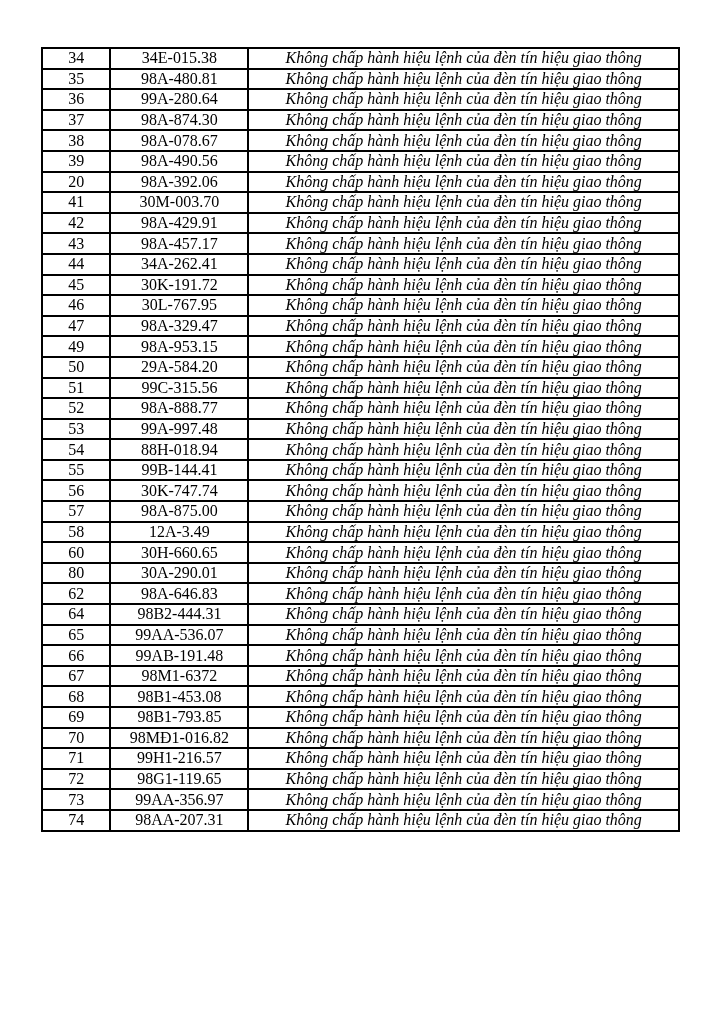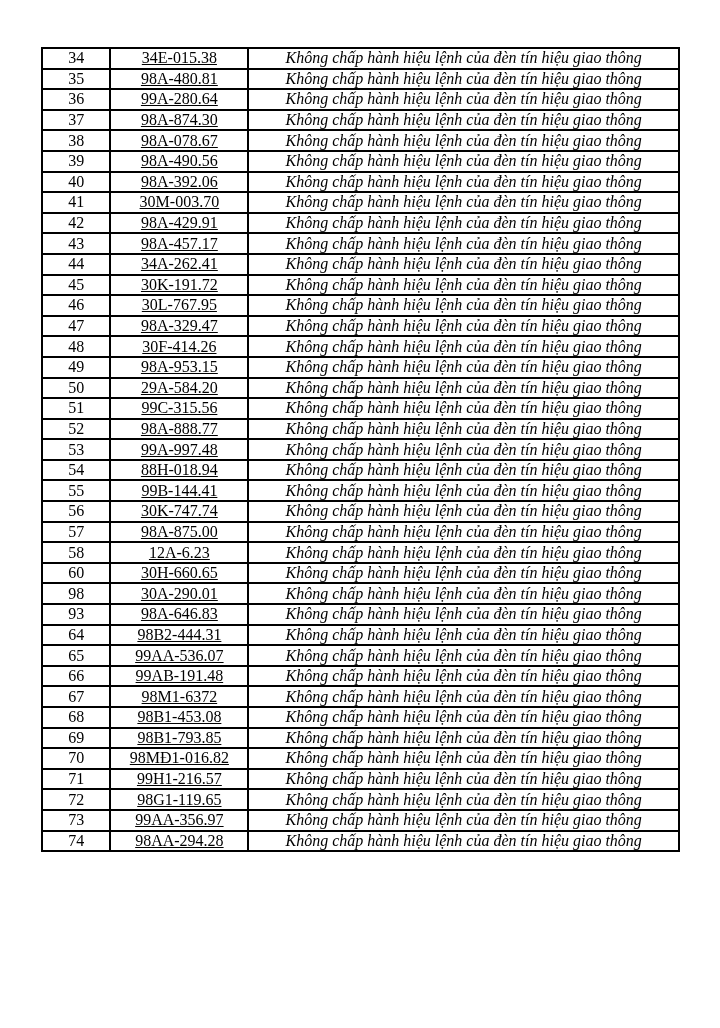--- a/index.html
+++ b/index.html
@@ -29,21 +29,21 @@
     height: 18.6px;
     padding: 0 2px;
     font-size: 16px;
     line-height: 1;
     text-align: center;
     vertical-align: middle;
     white-space: nowrap;
     overflow: hidden;
   }
   .col-no    { width: 61px;  }
-  .col-plate { width: 123px; text-decoration: underline; }
+  .col-plate { width: 123px; }
   .col-violation {
     width: 384px;
     font-style: italic;
   }
 </style>
 </head>
 <body>
 
 <div class="page">
   <table class="violations-table">
@@ -83,21 +83,21 @@
     <td class="col-violation">Không chấp hành hiệu lệnh của đèn tín hiệu giao thông</td>
   </tr>
 
   <tr>
     <td class="col-no">39</td>
     <td class="col-plate">98A-490.56</td>
     <td class="col-violation">Không chấp hành hiệu lệnh của đèn tín hiệu giao thông</td>
   </tr>
 
   <tr>
-    <td class="col-no">40</td>
+    <td class="col-no">20</td>
     <td class="col-plate">98A-392.06</td>
     <td class="col-violation">Không chấp hành hiệu lệnh của đèn tín hiệu giao thông</td>
   </tr>
 
   <tr>
     <td class="col-no">41</td>
     <td class="col-plate">30M-003.70</td>
     <td class="col-violation">Không chấp hành hiệu lệnh của đèn tín hiệu giao thông</td>
   </tr>
 
@@ -130,25 +130,20 @@
     <td class="col-plate">30L-767.95</td>
     <td class="col-violation">Không chấp hành hiệu lệnh của đèn tín hiệu giao thông</td>
   </tr>
 
   <tr>
     <td class="col-no">47</td>
     <td class="col-plate">98A-329.47</td>
     <td class="col-violation">Không chấp hành hiệu lệnh của đèn tín hiệu giao thông</td>
   </tr>
 
-  <tr>
-    <td class="col-no">48</td>
-    <td class="col-plate">30F-414.26</td>
-    <td class="col-violation">Không chấp hành hiệu lệnh của đèn tín hiệu giao thông</td>
-  </tr>
 
   <tr>
     <td class="col-no">49</td>
     <td class="col-plate">98A-953.15</td>
     <td class="col-violation">Không chấp hành hiệu lệnh của đèn tín hiệu giao thông</td>
   </tr>
 
   <tr>
     <td class="col-no">50</td>
     <td class="col-plate">29A-584.20</td>
@@ -192,39 +187,39 @@
   </tr>
 
   <tr>
     <td class="col-no">57</td>
     <td class="col-plate">98A-875.00</td>
     <td class="col-violation">Không chấp hành hiệu lệnh của đèn tín hiệu giao thông</td>
   </tr>
 
   <tr>
     <td class="col-no">58</td>
-    <td class="col-plate">12A-6.23</td>
+    <td class="col-plate">12A-3.49</td>
     <td class="col-violation">Không chấp hành hiệu lệnh của đèn tín hiệu giao thông</td>
   </tr>
 
 
   <tr>
     <td class="col-no">60</td>
     <td class="col-plate">30H-660.65</td>
     <td class="col-violation">Không chấp hành hiệu lệnh của đèn tín hiệu giao thông</td>
   </tr>
 
   <tr>
-    <td class="col-no">98</td>
+    <td class="col-no">80</td>
     <td class="col-plate">30A-290.01</td>
     <td class="col-violation">Không chấp hành hiệu lệnh của đèn tín hiệu giao thông</td>
   </tr>
 
   <tr>
-    <td class="col-no">93</td>
+    <td class="col-no">62</td>
     <td class="col-plate">98A-646.83</td>
     <td class="col-violation">Không chấp hành hiệu lệnh của đèn tín hiệu giao thông</td>
   </tr>
 
 
   <tr>
     <td class="col-no">64</td>
     <td class="col-plate">98B2-444.31</td>
     <td class="col-violation">Không chấp hành hiệu lệnh của đèn tín hiệu giao thông</td>
   </tr>
@@ -278,18 +273,18 @@
   </tr>
 
   <tr>
     <td class="col-no">73</td>
     <td class="col-plate">99AA-356.97</td>
     <td class="col-violation">Không chấp hành hiệu lệnh của đèn tín hiệu giao thông</td>
   </tr>
 
   <tr>
     <td class="col-no">74</td>
-    <td class="col-plate">98AA-294.28</td>
+    <td class="col-plate">98AA-207.31</td>
     <td class="col-violation">Không chấp hành hiệu lệnh của đèn tín hiệu giao thông</td>
   </tr>
 </tbody>
   </table>
 </div>
 
 </body></html>

